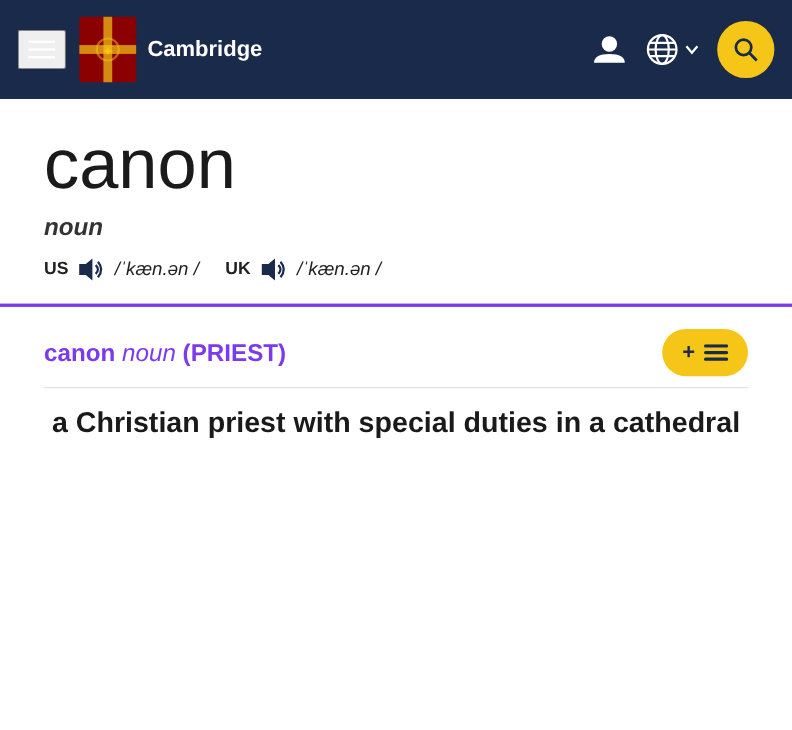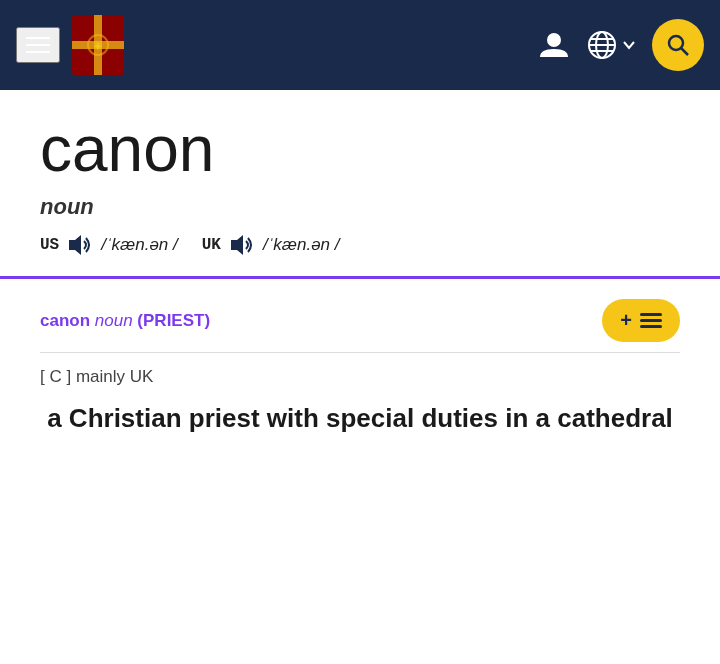--- a/index.html
+++ b/index.html
@@ -98,21 +98,20 @@
       display: flex;
       align-items: center;
       gap: 8px;
       font-size: 18px;
       color: #222;
     }
     .pron-label {
       font-weight: bold;
       font-size: 16px;
       color: #222;
-      font-family: Liberation Mono, monospace;
     }
     .sound-icon {
       display: inline-flex;
       align-items: center;
       cursor: pointer;
       color: #1a2a4a;
       font-size: 20px;
     }
     .pron-text {
       font-size: 17px;
@@ -125,21 +124,21 @@
     .definition-section {
       padding: 20px 40px 24px 40px;
     }
     .def-header {
       display: flex;
       align-items: center;
       justify-content: space-between;
       margin-bottom: 8px;
     }
     .def-title {
-      font-size: 17px;
+      font-size: 22px;
       color: #7c3aed;
       font-weight: normal;
     }
     .def-title .word-link {
       color: #7c3aed;
       font-weight: bold;
       text-decoration: none;
     }
     .def-title .pos-italic {
       font-style: italic;
@@ -198,20 +197,21 @@
   <a class="logo-area" href="#">
 
     <svg class="crest-svg" viewBox="0 0 52 60" xmlns="http://www.w3.org/2000/svg">
       <rect width="52" height="60" rx="3" fill="#8b0000"></rect>
       <rect x="22" y="0" width="8" height="60" fill="#f5c518" opacity="0.7"></rect>
       <rect x="0" y="26" width="52" height="8" fill="#f5c518" opacity="0.7"></rect>
       <circle cx="26" cy="30" r="10" fill="none" stroke="#f5c518" stroke-width="2" opacity="0.5"></circle>
       <text x="26" y="35" text-anchor="middle" fill="#f5c518" font-size="10" font-weight="bold">✦</text>
     </svg>
     <div class="logo-text">
+      <span class="cambridge">Cambridge</span>
     </div>
   </a>
 
   <div class="header-actions">
     <div class="user-icon">
       <svg width="32" height="32" viewBox="0 0 32 32" fill="white">
         <circle cx="16" cy="11" r="7" fill="white"></circle>
         <path d="M2 28 Q2 20 16 20 Q30 20 30 28" fill="white"></path>
       </svg>
     </div>
@@ -275,15 +275,14 @@
     <button class="list-btn">
       <span style="font-size:20px;font-weight:bold;">+</span>
       <svg width="22" height="16" viewBox="0 0 22 16" fill="#1a2a4a">
         <rect x="0" y="0" width="22" height="3" rx="1.5"></rect>
         <rect x="0" y="6" width="22" height="3" rx="1.5"></rect>
         <rect x="0" y="12" width="22" height="3" rx="1.5"></rect>
       </svg>
     </button>
   </div>
   <hr class="def-divider">
-  <p class="def-tag">[ C ] mainly UK</p>
   <p class="def-text">a Christian priest with special duties in a cathedral</p>
 </div>
 
 </body></html>

